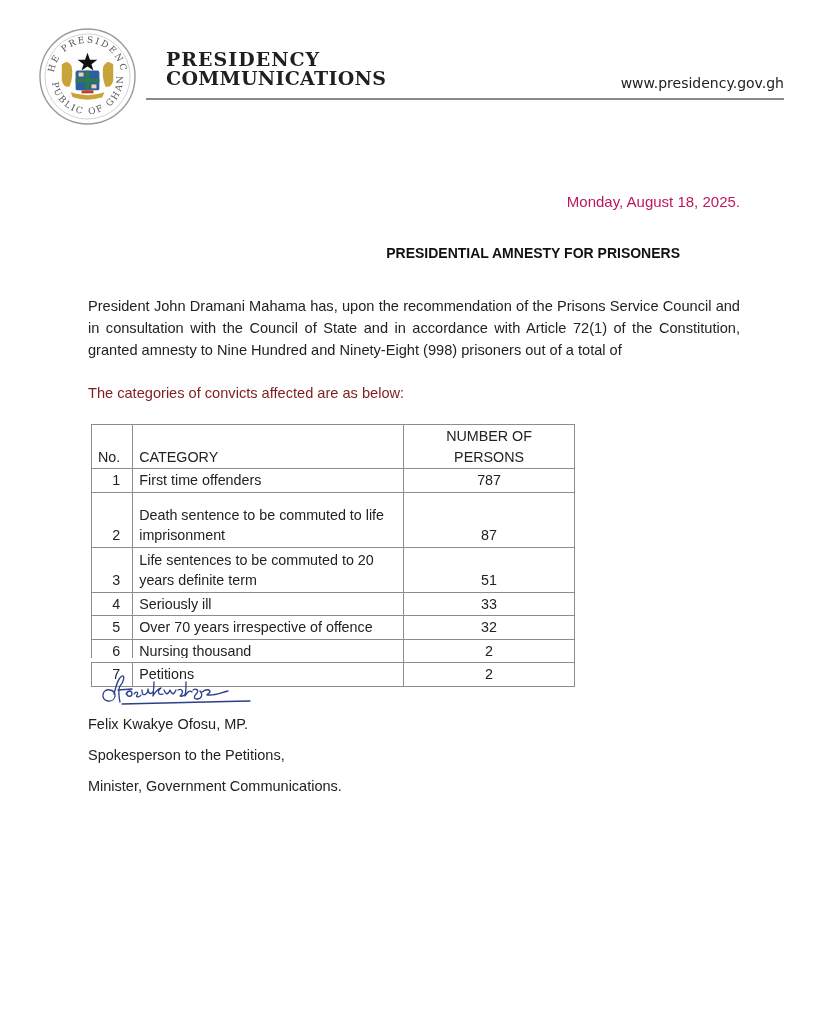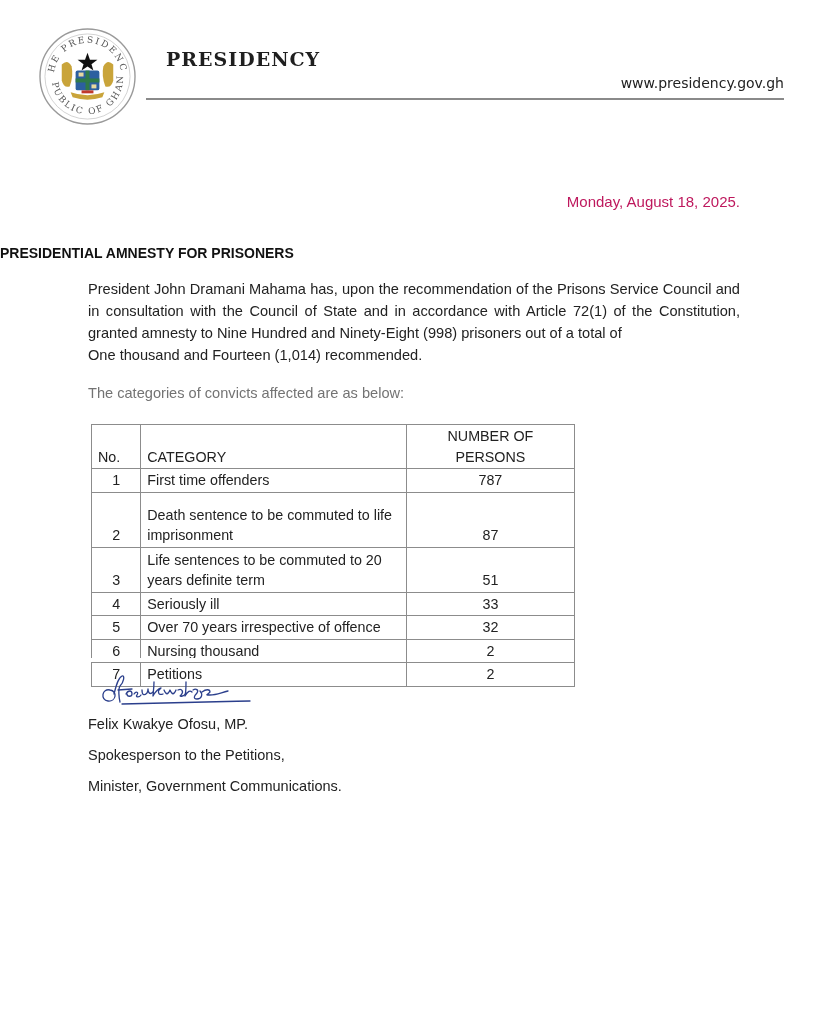--- a/index.html
+++ b/index.html
@@ -7,29 +7,29 @@
   body { position:relative; font-family:"Liberation Sans", sans-serif; color:#1a1a1a; }
 
   .seal { position:absolute; left:38px; top:27px; width:99px; height:99px; }
   .brand { position:absolute; left:148px; top:50px; font-family:"DejaVu Serif", serif; font-weight:bold; color:#1f1f1f; line-height:19px;margin-left:18px; }
   .brand .l1 { font-size:19px; letter-spacing:1px; }
   .brand .l2 { font-size:19px; letter-spacing:0.3px; }
   .head-rule { position:absolute; left:146px; top:98px; width:638px; height:2px; background:#8a8a8a; }
   .website { position:absolute; right:40px; top:75px; font-family:"DejaVu Sans", sans-serif; font-size:14px; color:#222; }
 
   .date { position:absolute; right:84px; top:193px; font-size:15px; color:#be185d; }
-  .title { position:absolute; left:0; width:680px; top:245px; text-align:left; font-size:14px; font-weight:bold; color:#111; }
+  .title { position:absolute; left:0; width:680px; top:245px; text-align:right; font-size:14px; font-weight:bold; color:#111; }
 
-  .body-para { position:absolute; left:88px; top:278px; width:652px; font-size:14.6px; line-height:22px; text-align:justify; color:#222; }
+  .body-para { position:absolute; left:88px; top:295px; width:652px; font-size:14.6px; line-height:22px; text-align:justify; color:#222; }
   .body-para .last { text-align-last:left; }
-  .intro { position:absolute; left:88px; top:385px; font-size:14.6px; color:#737373; }
+  .intro { position:absolute; left:88px; top:385px; font-size:14.6px; color:#7f1d1d; }
 
   table.cats { position:absolute; left:91px; top:424px; width:484px; border-collapse:collapse; font-size:14.3px; color:#222; }
   table.cats td, table.cats th { border:1.5px solid #8c8c8c; font-weight:normal; vertical-align:bottom; padding:1px 6px 1px 6px; line-height:20.5px; }
-  table.cats .c-no { width:36px; text-align:right; padding-right:20px; }
+  table.cats .c-no { width:36px; text-align:right; padding-right:12px; }
   table.cats .c-cat { width:275px; text-align:left; }
   table.cats .c-num { width:173px; text-align:center; }
   table.cats thead th { height:22px; }
   table.cats tr.single td { height:22px; }
   table.cats tr.r2 td { height:55px; }
   table.cats tr.r3 td { height:45px; }
   table.cats tr.r4 td, table.cats tr.r5 td, table.cats tr.r6 td, table.cats tr.r7 td { height:21.5px; }
   .bottom-cover { position:absolute; left:91px; top:658px; width:168px; height:4px; background:#fff; }
 
   .signature { position:absolute; left:98px; top:668px; width:160px; height:42px; }
@@ -66,30 +66,30 @@
     <rect x="41" y="46" width="5" height="4" fill="#e8d8a0"></rect>
     <rect x="54" y="58" width="5" height="4" fill="#e8d8a0"></rect>
 
     <path d="M33 66 q17 6 34 0 l-2 5 q-15 5 -30 0 z" fill="#c9a43a"></path>
     <rect x="44" y="64" width="12" height="3" fill="#c0392b"></rect>
   </svg>
 </div>
 
 <div class="brand">
   <div class="l1">PRESIDENCY</div>
+  <div class="l2">COMMUNICATIONS</div>
 </div>
 <div class="head-rule"></div>
 <div class="website">www.presidency.gov.gh</div>
 
 <div class="date">Monday, August 18, 2025.</div>
 <div class="title">PRESIDENTIAL AMNESTY FOR PRISONERS</div>
 
 <div class="body-para">
   <span>President John Dramani Mahama has, upon the recommendation of the Prisons Service Council and in consultation with the Council of State and in accordance with Article 72(1) of the Constitution, granted amnesty to Nine Hundred and Ninety-Eight (998) prisoners out of a total of</span>
-  <div class="last">One thousand and Fourteen (1,014) recommended.</div>
 </div>
 
 <div class="intro">The categories of convicts affected are as below:</div>
 
 <table class="cats">
   <thead>
     <tr>
       <th class="c-no">No.</th>
       <th class="c-cat">CATEGORY</th>
       <th class="c-num">NUMBER OF PERSONS</th>

